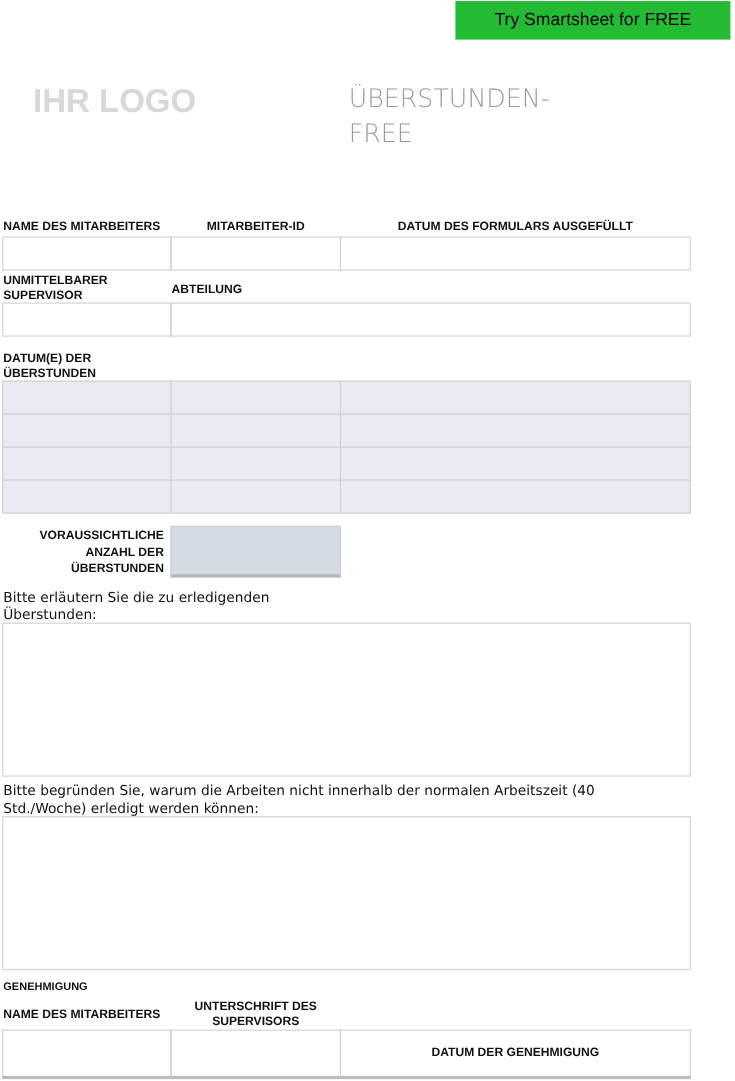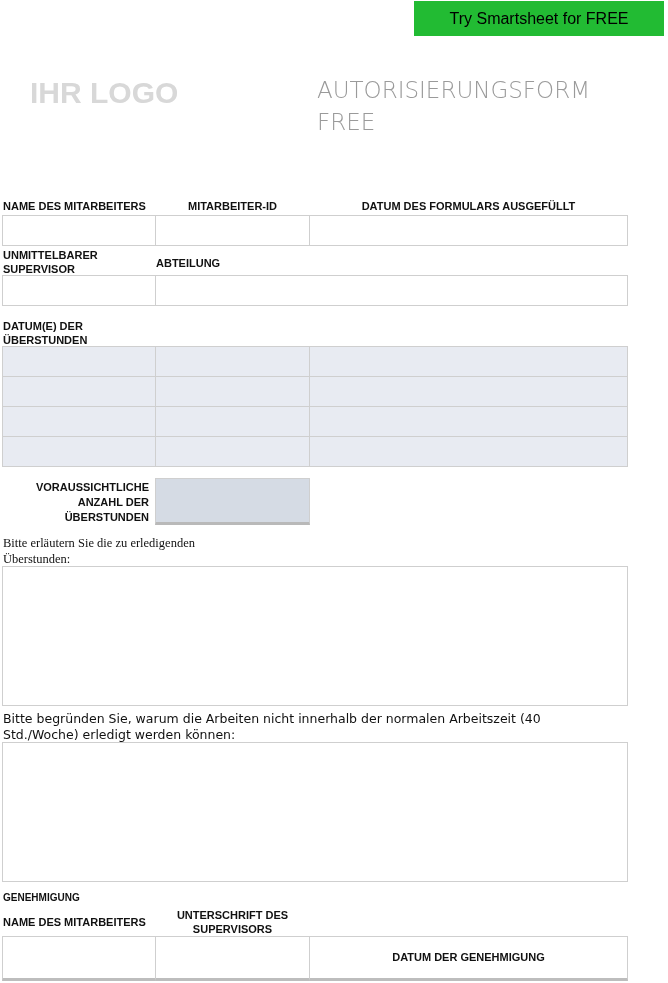--- a/index.html
+++ b/index.html
@@ -17,21 +17,21 @@
     .para { font-family: "DejaVu Sans", sans-serif; font-size: 12.5px; line-height: 16px; color: #111; }
     .bottom-rule { border-bottom: 3px solid #bdbdbd !important; }
   </style>
 </head>
 <body>
 
 <div class="abs cta">Try Smartsheet for FREE</div>
 
 <div class="abs logo">IHR LOGO</div>
 <div class="abs title">
-  <div>AUTORISIERUNGSFORM</div>
+  <div>ÜBERSTUNDEN-</div>
   <div>FREE</div>
 </div>
 
 <div class="abs lbl" style="left:3px; top:199px;">NAME DES MITARBEITERS</div>
 <div class="abs lbl center" style="left:156px; top:199px; width:153px;">MITARBEITER-ID</div>
 <div class="abs lbl center" style="left:309px; top:199px; width:319px;text-align:center;">DATUM DES FORMULARS AUSGEFÜLLT</div>
 
 <div class="cell" style="left:2px; top:215px; width:154px; height:31px;"></div>
 <div class="cell" style="left:155px; top:215px; width:155px; height:31px;"></div>
 <div class="cell" style="left:309px; top:215px; width:319px; height:31px;"></div>
@@ -68,21 +68,21 @@
   <div class="cell shade" style="left:309px; top:436px; width:319px; height:31px;"></div>
 </div>
 
 <div class="abs lbl right" style="left:2px; top:480px; width:147px; line-height:15px;">
   <div>VORAUSSICHTLICHE</div>
   <div>ANZAHL DER</div>
   <div>ÜBERSTUNDEN</div>
 </div>
 <div class="cell shade2" style="left:155px; top:478px; width:155px; height:47px;"></div>
 
-<div class="abs para" style="left:3px; top:535px;font-family:Liberation Serif, serif;">
+<div class="abs para" style="left:3px; top:535px;">
   <div>Bitte erläutern Sie die zu erledigenden</div>
   <div>Überstunden:</div>
 </div>
 <div class="cell" style="left:2px; top:566px; width:626px; height:140px;"></div>
 
 <div class="abs para" style="left:3px; top:711px;">
   <div>Bitte begründen Sie, warum die Arbeiten nicht innerhalb der normalen Arbeitszeit (40</div>
   <div>Std./Woche) erledigt werden können:</div>
 </div>
 <div class="cell" style="left:2px; top:742px; width:626px; height:140px;"></div>

